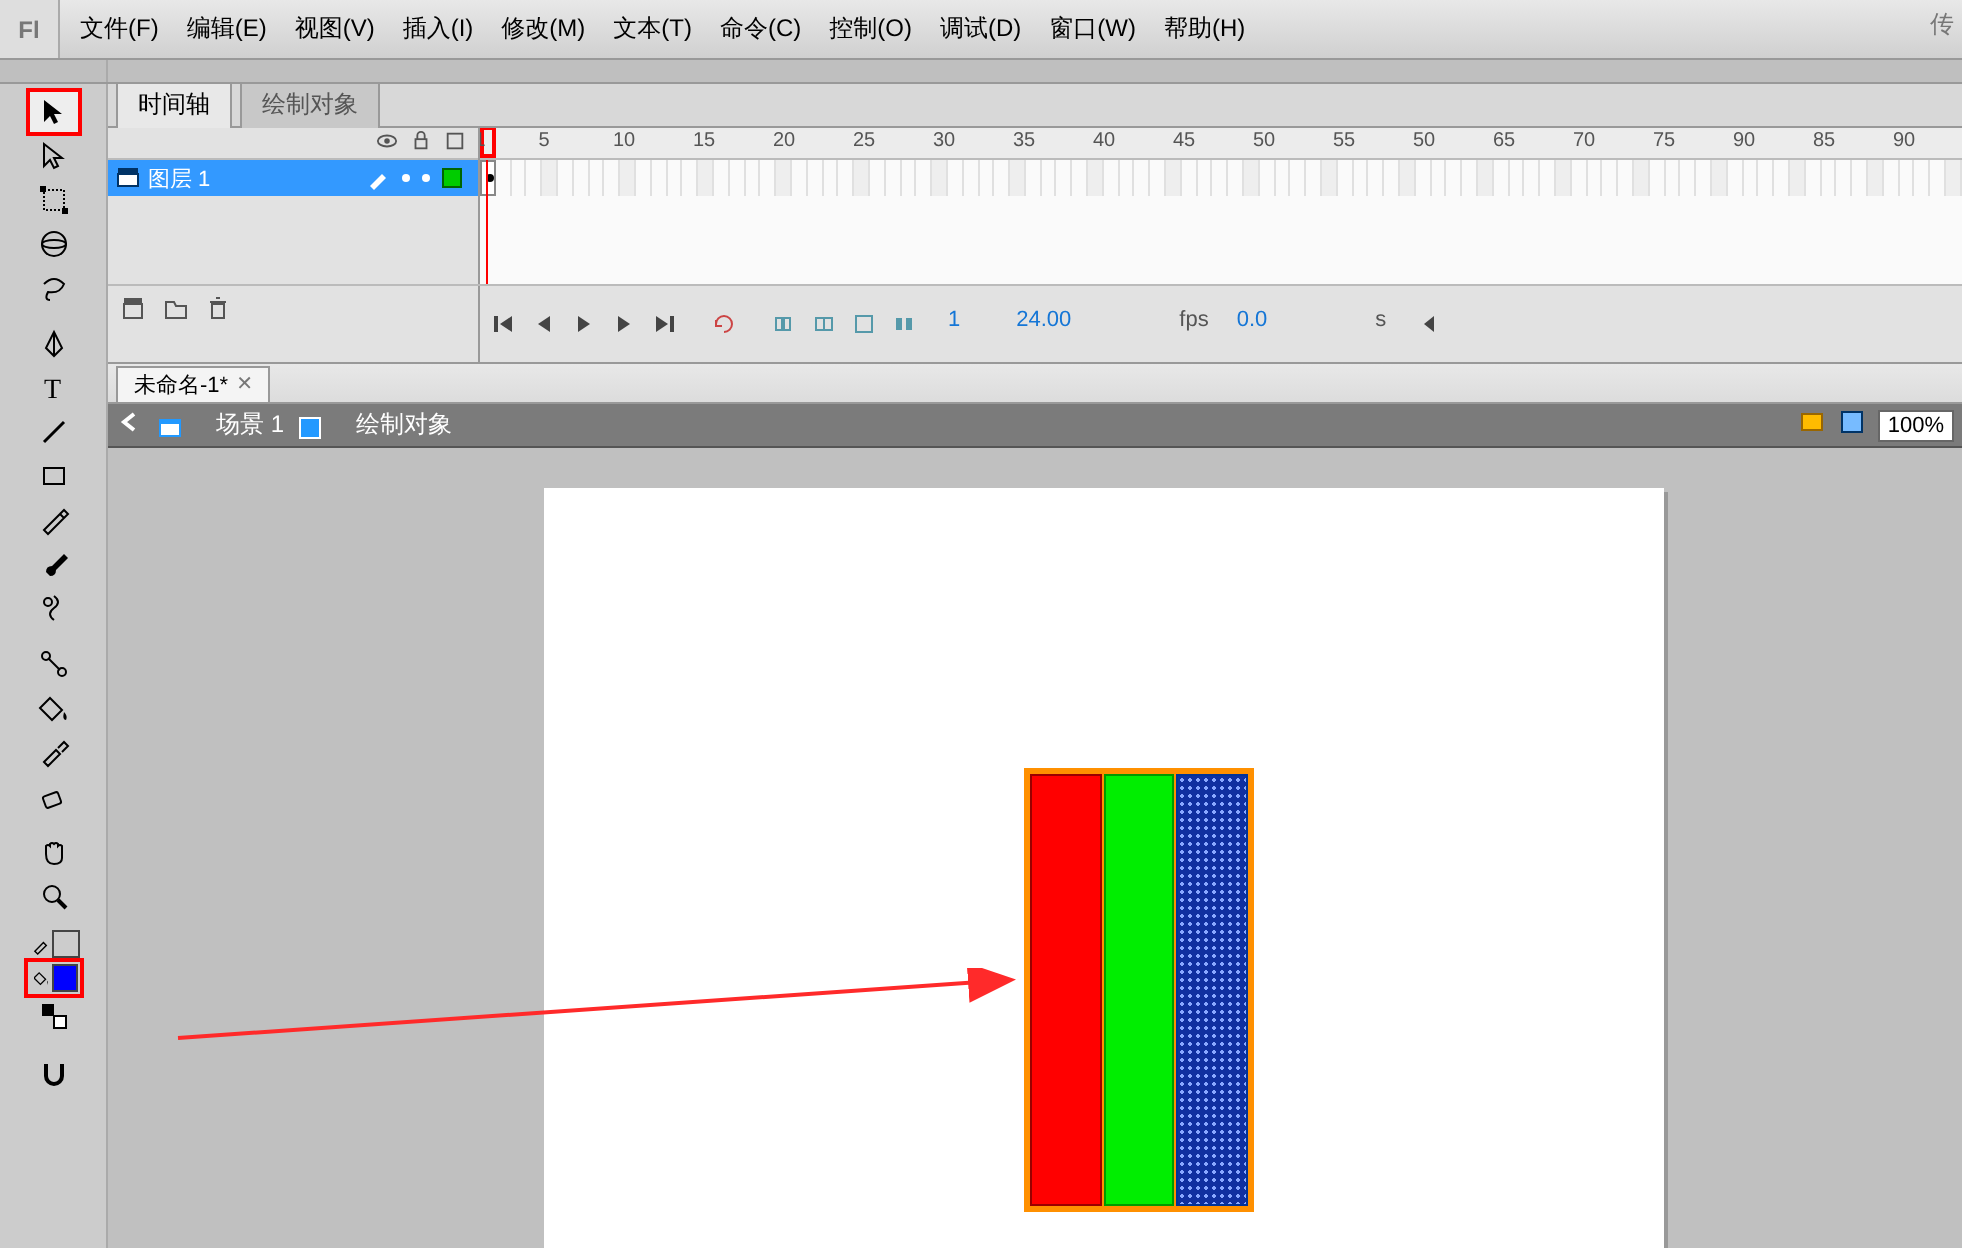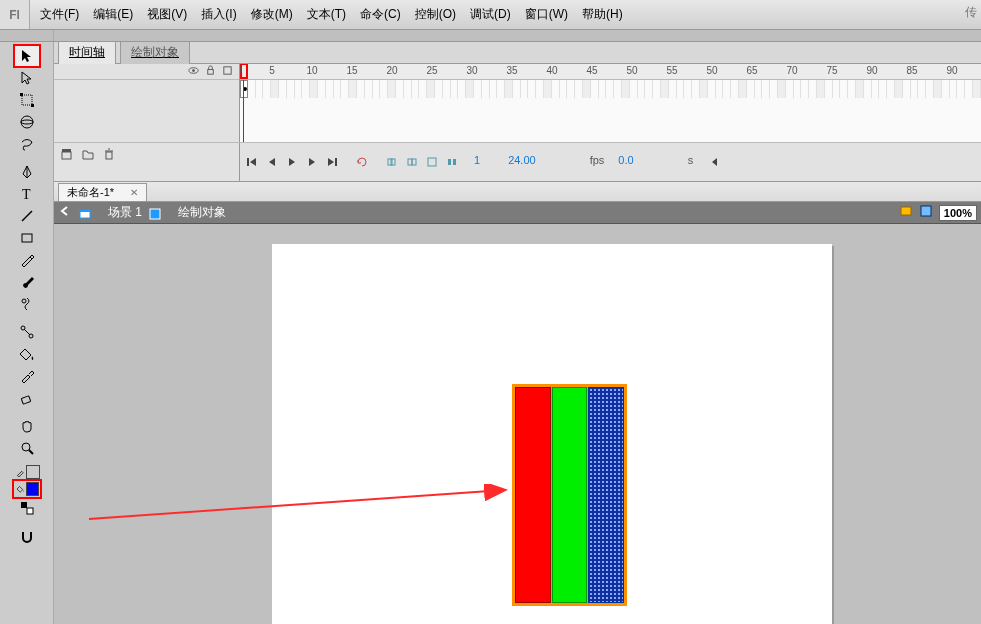--- a/index.html
+++ b/index.html
@@ -98,21 +98,20 @@
 .highlight-row { outline:2px solid #ff0000; padding:1px; margin-top:2px; }
 
 .main { flex:1; display:flex; flex-direction:column; overflow:hidden;}
 
 .panel-tabs {
   height:22px;
   background:#d8d8d8;
   border-bottom:1px solid #999;
   display:flex;
   align-items:flex-end;
-  text-decoration:underline;
 }
 .panel-tab {
   padding:3px 10px;
   border:1px solid #999;
   border-bottom:none;
   background:#e8e8e8;
   margin-left:4px;
   margin-bottom:-1px;
   font-size:12px;
 }
@@ -221,40 +220,40 @@
   display:flex;
   align-items:center;
   padding-left:4px;
 }
 .doc-tab {
   background:#f4f4f4;
   border:1px solid #999;
   border-bottom:none;
   padding:1px 8px;
   font-size:11px;
-  display:flex; align-items:center; gap:16px;
+  display:flex; align-items:center; gap:4px;
 }
 .doc-tab .closex { color:#777; font-size:10px; }
 
 .scene-bar {
   height:22px;
   background:#7b7b7b;
   color:#fff;
   display:flex;
   align-items:center;
   padding:0 4px;
   gap:6px;
   font-size:12px;
   border-bottom:1px solid #555;
 }
 .scene-bar .crumb { display:flex; align-items:flex-end; gap:16px; }
 .scene-bar svg { width:14px; height:14px; }
 .scene-right { margin-left:auto; display:flex; align-items:center; gap:6px; color:#000; }
 .zoom-box {
-  background:#fff; border:1px solid #666; padding:1px 4px; font-size:11px; color:#000;font-weight:bold;
+  background:#fff; border:1px solid #666; padding:1px 4px; font-size:11px; color:#000;
 }
 
 .stage-wrap {
   flex:1; background:#c0c0c0; position:relative; overflow:hidden;
 }
 .stage {
   position:absolute; left:218px; top:20px;
   width:560px; height:392px;
   background:#fff;
   box-shadow: 2px 2px 0 rgba(0,0,0,0.2);
@@ -460,20 +459,35 @@
                   <circle cx="6" cy="6" r="1.5" fill="#555"></circle>
                 </svg></span>
             <span><svg viewBox="0 0 12 12">
                   <rect x="3" y="5" width="6" height="5" fill="none" stroke="#555"></rect>
                   <path d="M4 5 L4 3 A2 2 0 0 1 8 3 L8 5" fill="none" stroke="#555"></path>
                 </svg></span>
             <span><svg viewBox="0 0 12 12">
                   <rect x="2" y="2" width="8" height="8" fill="none" stroke="#555"></rect>
                 </svg></span>
           </div>
+          <div class="layer-row">
+            <svg viewBox="0 0 12 12">
+                <rect x="1" y="4" width="10" height="6" fill="#fff" stroke="#036"></rect>
+                <rect x="1" y="1" width="10" height="3" fill="#036"></rect>
+              </svg>
+            <span>图层 1</span>
+            <div class="layer-dots">
+              <svg width="12" height="12" viewBox="0 0 12 12">
+                  <path d="M2 10 L8 4 L10 6 L4 12 Z" fill="#fff"></path>
+                </svg>
+              <span class="dot"></span>
+              <span class="dot"></span>
+              <span class="sq"></span>
+            </div>
+          </div>
         </div>
         <div class="frames-col">
           <div class="ruler">
             <div class="frame1-hi"></div>
             <div class="ruler-inner" id="ruler-inner">
                 <div class="ruler-tick">
                   <span class="ruler-num">1</span>
                 </div>
                 <div class="ruler-tick"></div>
                 <div class="ruler-tick"></div>

